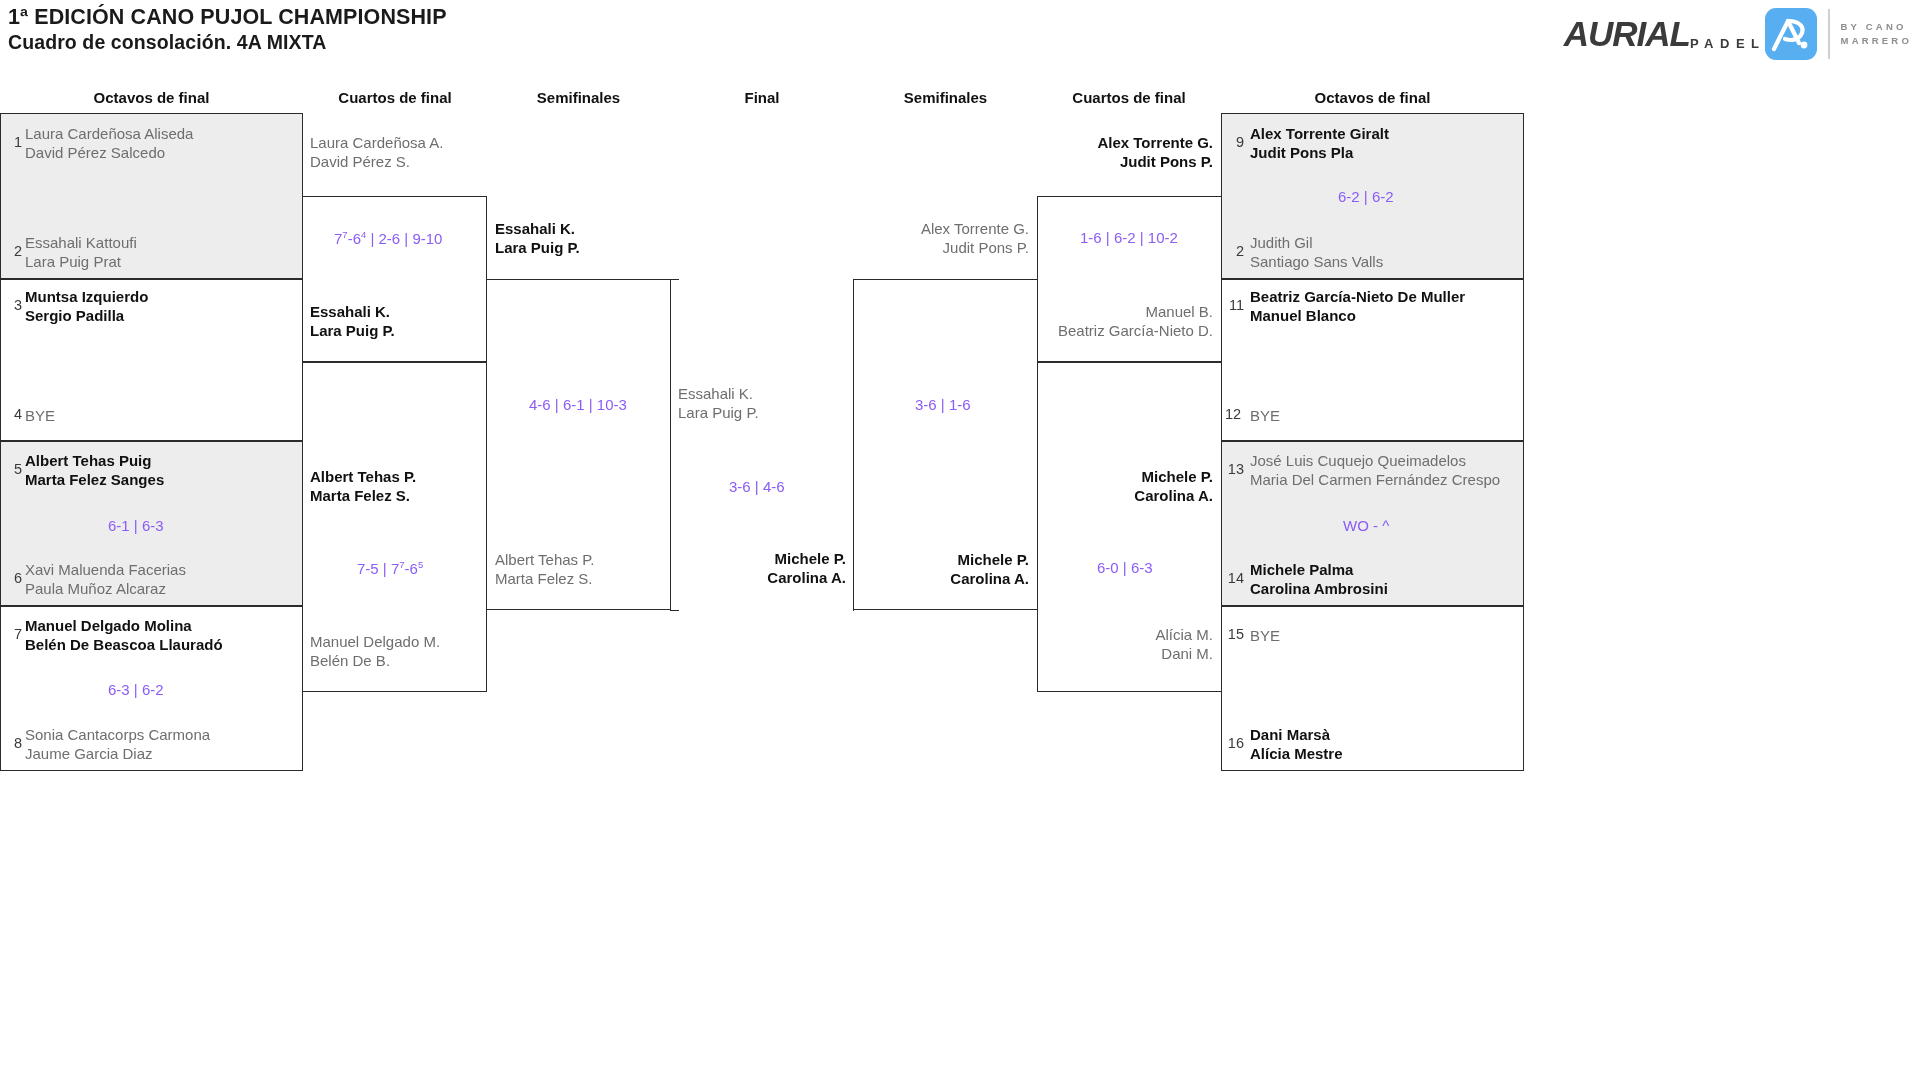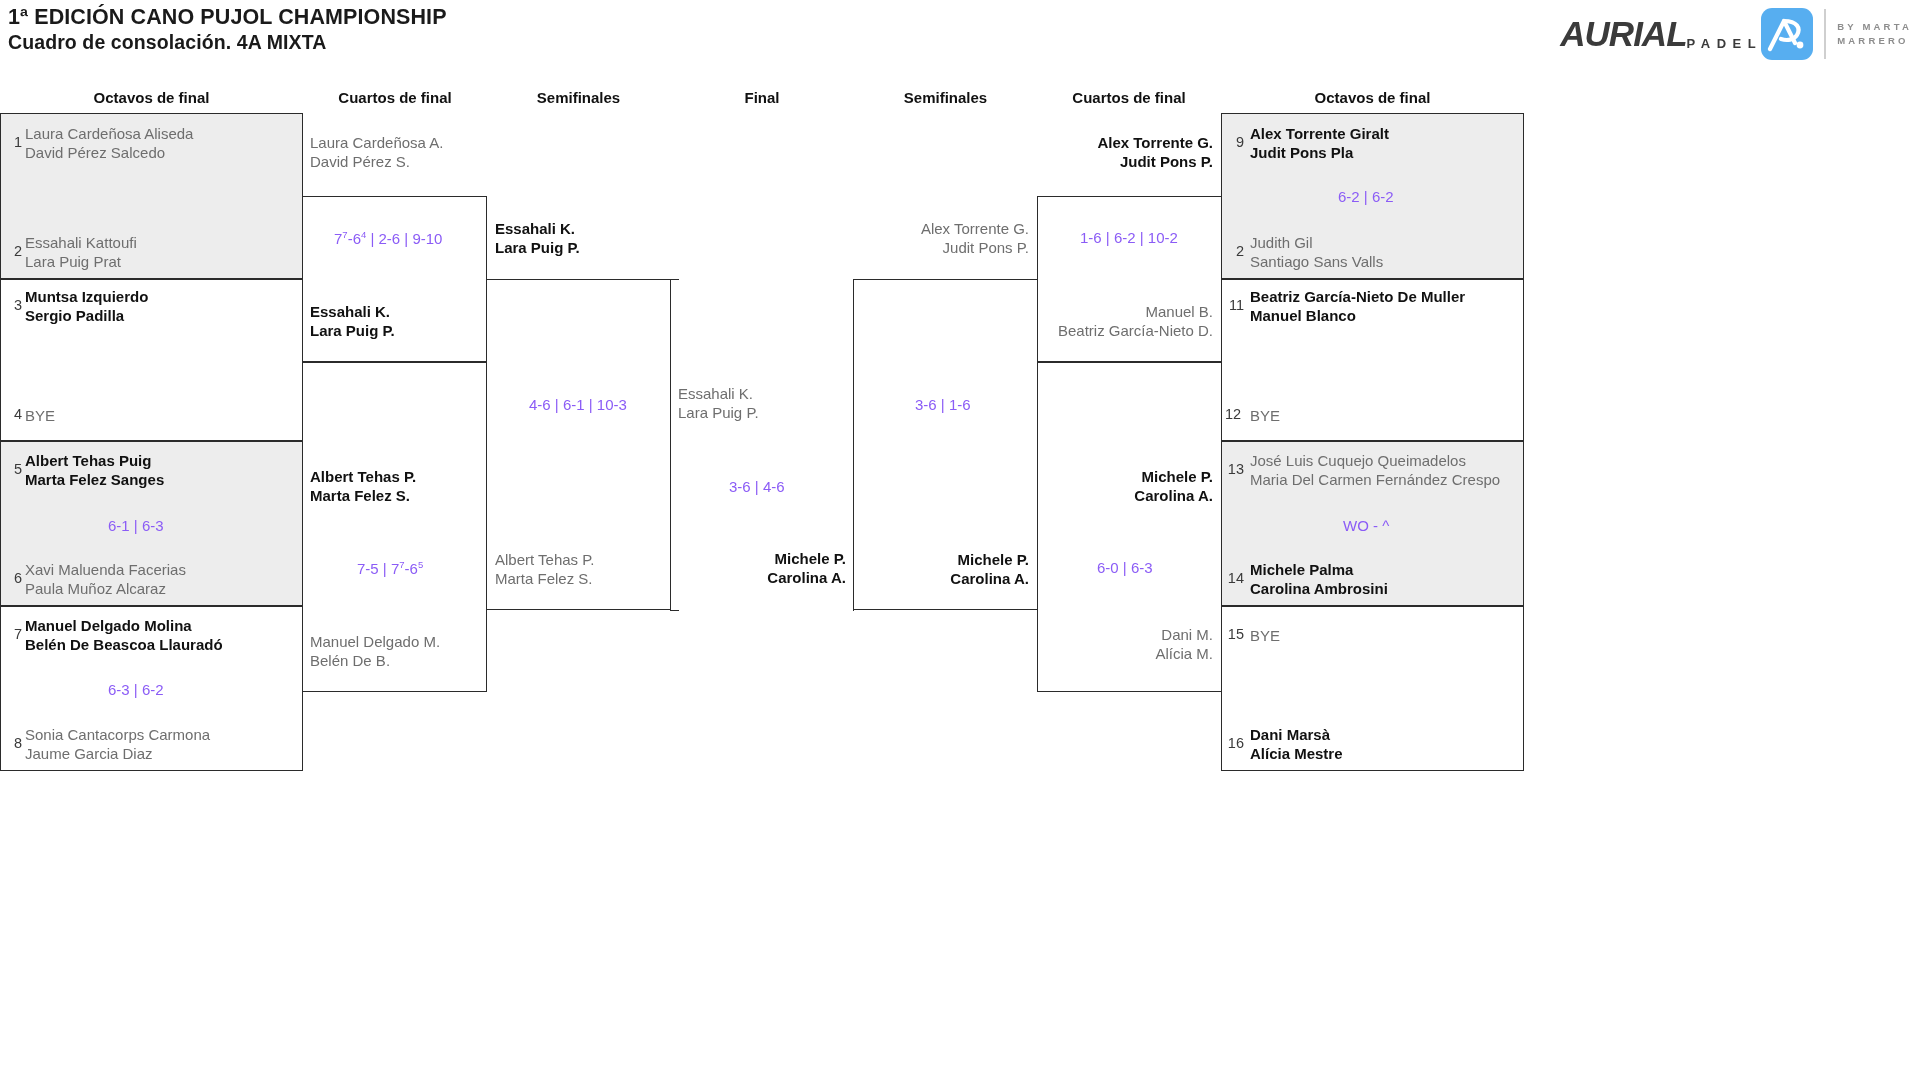--- a/index.html
+++ b/index.html
@@ -66,21 +66,21 @@
   </div>
   <div class="logo-badge">
     <svg width="40" height="36" viewBox="0 0 40 36" fill="none">
       <path d="M3 33 L17 5 L28 27" stroke="#fff" stroke-width="4.2" stroke-linecap="round" stroke-linejoin="round"></path>
       <path d="M17 5 C30 5 34 12 30 19 C27 24 20 25 14 23" stroke="#fff" stroke-width="4.2" stroke-linecap="round" fill="none"></path>
       <circle cx="33" cy="29" r="3.4" fill="#fff"></circle>
     </svg>
   </div>
   <div class="logo-div"></div>
   <div class="logo-by">
-    <span>BY MARTA</span>
+    <span>BY CANO</span>
     <span>MARRERO</span>
   </div>
 </div>
 
 <div class="round-hd" style="left:0px;   width:303px;">Octavos de final</div>
 <div class="round-hd" style="left:303px; width:184px;">Cuartos de final</div>
 <div class="round-hd" style="left:487px; width:183px;">Semifinales</div>
 <div class="round-hd" style="left:670px; width:184px;">Final</div>
 <div class="round-hd" style="left:854px; width:183px;">Semifinales</div>
 <div class="round-hd" style="left:1037px;width:184px;">Cuartos de final</div>
@@ -203,22 +203,22 @@
   <div>Manuel B.</div>
   <div>Beatriz García-Nieto D.</div>
 </div>
 
 <div class="names win r" style="left:0px; top:467px; width:1213px;">
   <div>Michele P.</div>
   <div>Carolina A.</div>
 </div>
 <div class="score" style="left:1097px; top:559px;">6-0 | 6-3</div>
 <div class="names r" style="left:0px; top:625px; width:1213px;">
+  <div>Alícia M.</div>
   <div>Dani M.</div>
-  <div>Alícia M.</div>
 </div>
 
 <div class="cell shade" style="left:1221px; top:113px; width:303px; height:166px;"></div>
 <div class="cell" style="left:1221px; top:279px; width:303px; height:162px;"></div>
 <div class="cell shade" style="left:1221px; top:441px; width:303px; height:165px;"></div>
 <div class="cell" style="left:1221px; top:606px; width:303px; height:165px;"></div>
 
 <div class="seed" style="left:1222px; top:134px;">9</div>
 <div class="names win" style="left:1250px; top:124px;">
   <div>Alex Torrente Giralt</div>

